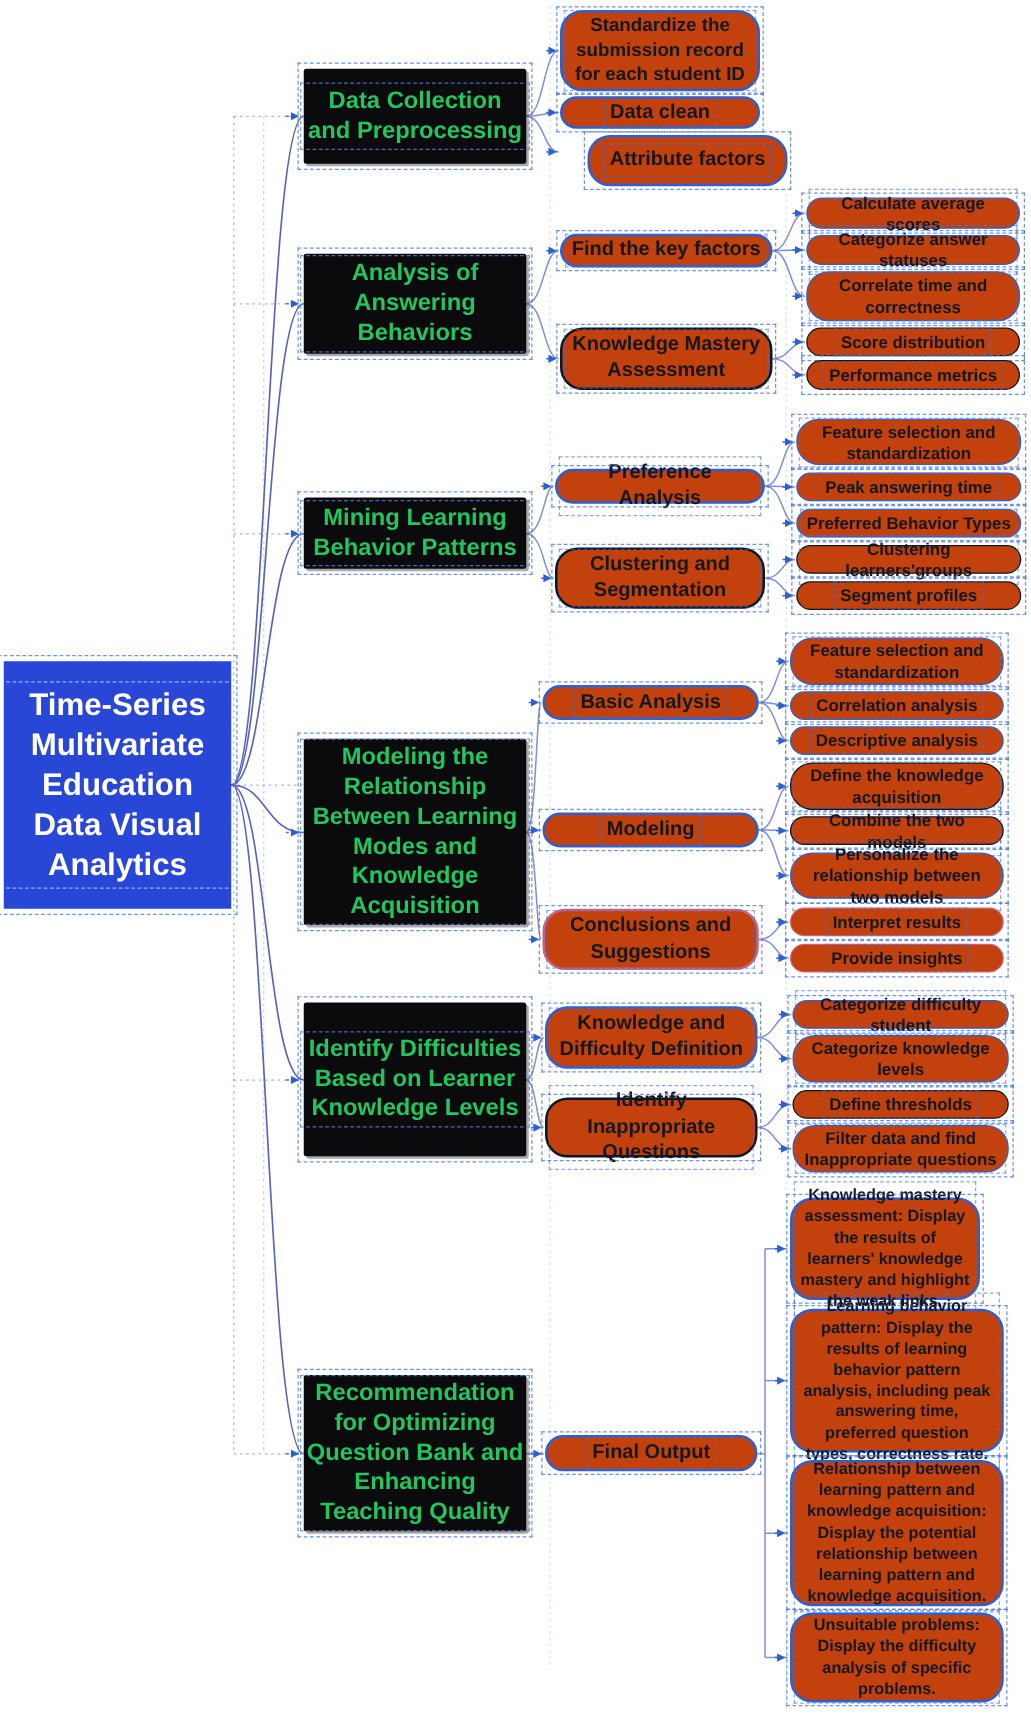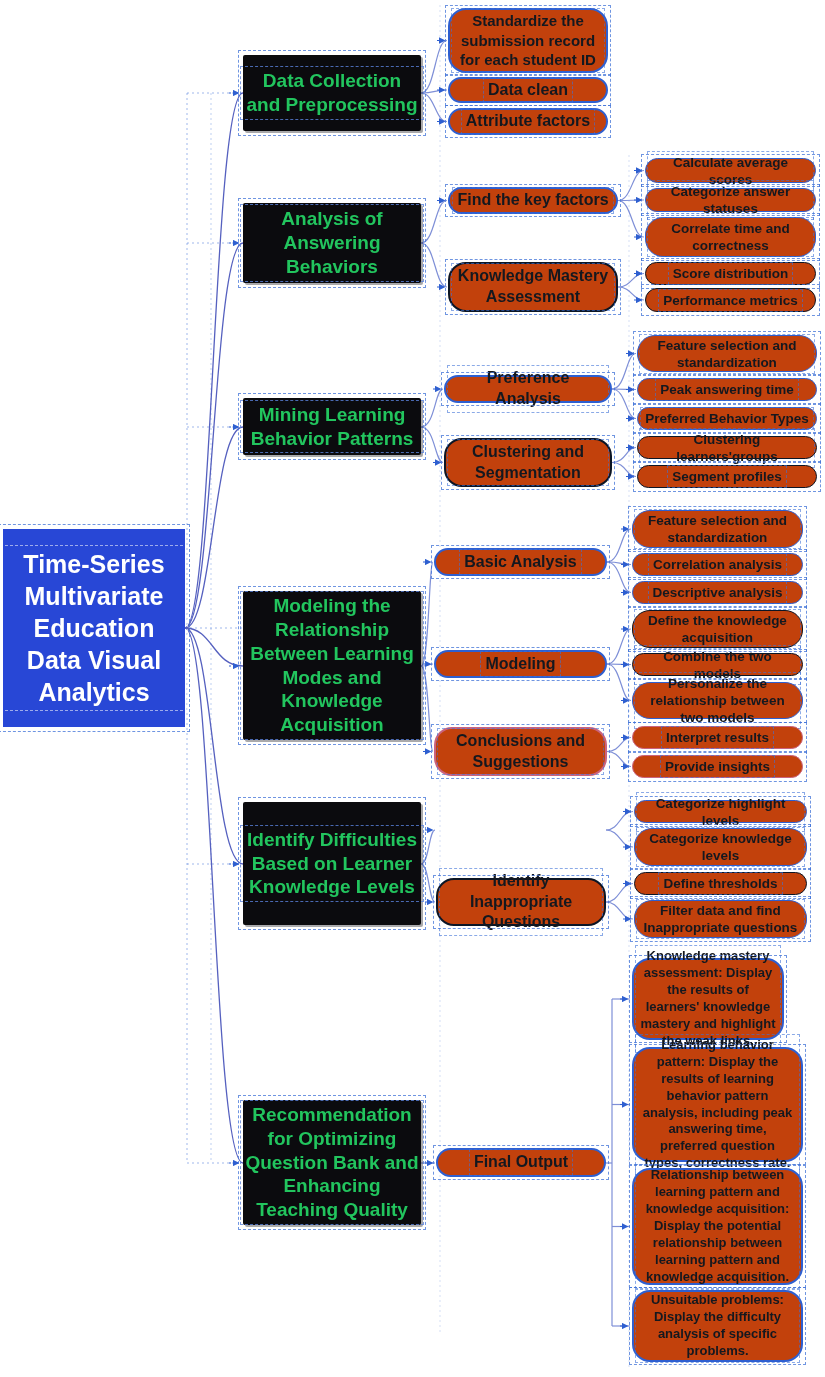--- a/index.html
+++ b/index.html
@@ -199,21 +199,21 @@
   <div class="node black" style="left:243px;top:1100px;width:178px;height:125px;">
     <span class="inner">Recommendation for Optimizing Question Bank and Enhancing Teaching Quality</span>
   </div>
 
   <div class="node leaf" style="left:448px;top:8px;width:160px;height:65px;font-size:15px;">
     <span class="inner">Standardize the submission record for each student ID</span>
   </div>
   <div class="node leaf" style="left:448px;top:77px;width:160px;height:26px;">
     <span class="inner">Data clean</span>
   </div>
-  <div class="node leaf" style="left:448px;top:108px;width:160px;height:27px;text-align:right;">
+  <div class="node leaf" style="left:470px;top:108px;width:160px;height:41px;text-align:right;">
     <span class="inner">Attribute factors</span>
   </div>
 
   <div class="node leaf" style="left:448px;top:187px;width:170px;height:27px;">
     <span class="inner">Find the key factors</span>
   </div>
   <div class="node leaf dark" style="left:448px;top:262px;width:170px;height:50px;">
     <span class="inner">Knowledge Mastery Assessment</span>
   </div>
 
@@ -227,20 +227,23 @@
   <div class="node leaf" style="left:434px;top:548px;width:173px;height:28px;">
     <span class="inner">Basic Analysis</span>
   </div>
   <div class="node leaf" style="left:434px;top:650px;width:173px;height:28px;">
     <span class="inner">Modeling</span>
   </div>
   <div class="node leaf pink" style="left:434px;top:727px;width:173px;height:49px;">
     <span class="inner">Conclusions and Suggestions</span>
   </div>
 
+  <div class="node leaf" style="left:436px;top:805px;width:170px;height:50px;">
+    <span class="inner">Knowledge and Difficulty Definition</span>
+  </div>
   <div class="node leaf dark" style="left:436px;top:878px;width:170px;height:48px;">
     <span class="inner">Identify Inappropriate Questions</span>
   </div>
 
   <div class="node leaf" style="left:436px;top:1148px;width:170px;height:29px;">
     <span class="inner">Final Output</span>
   </div>
 
   <div class="node leaf small" style="left:645px;top:158px;width:171px;height:25px;">
     <span class="inner">Calculate average scores</span>
@@ -293,21 +296,21 @@
     <span class="inner">Personalize the relationship between two models</span>
   </div>
   <div class="node leaf small pink" style="left:632px;top:726px;width:171px;height:23px;">
     <span class="inner">Interpret results</span>
   </div>
   <div class="node leaf small pink" style="left:632px;top:755px;width:171px;height:23px;">
     <span class="inner">Provide insights</span>
   </div>
 
   <div class="node leaf small" style="left:634px;top:800px;width:173px;height:23px;">
-    <span class="inner">Categorize highlight levels</span>
+    <span class="inner">Categorize difficulty student</span>
   </div>
   <div class="node leaf small" style="left:634px;top:828px;width:173px;height:38px;">
     <span class="inner">Categorize knowledge levels</span>
   </div>
   <div class="node leaf small dark" style="left:634px;top:872px;width:173px;height:23px;">
     <span class="inner">Define thresholds</span>
   </div>
   <div class="node leaf small" style="left:634px;top:900px;width:173px;height:38px;">
     <span class="inner">Filter data and find Inappropriate questions</span>
   </div>

